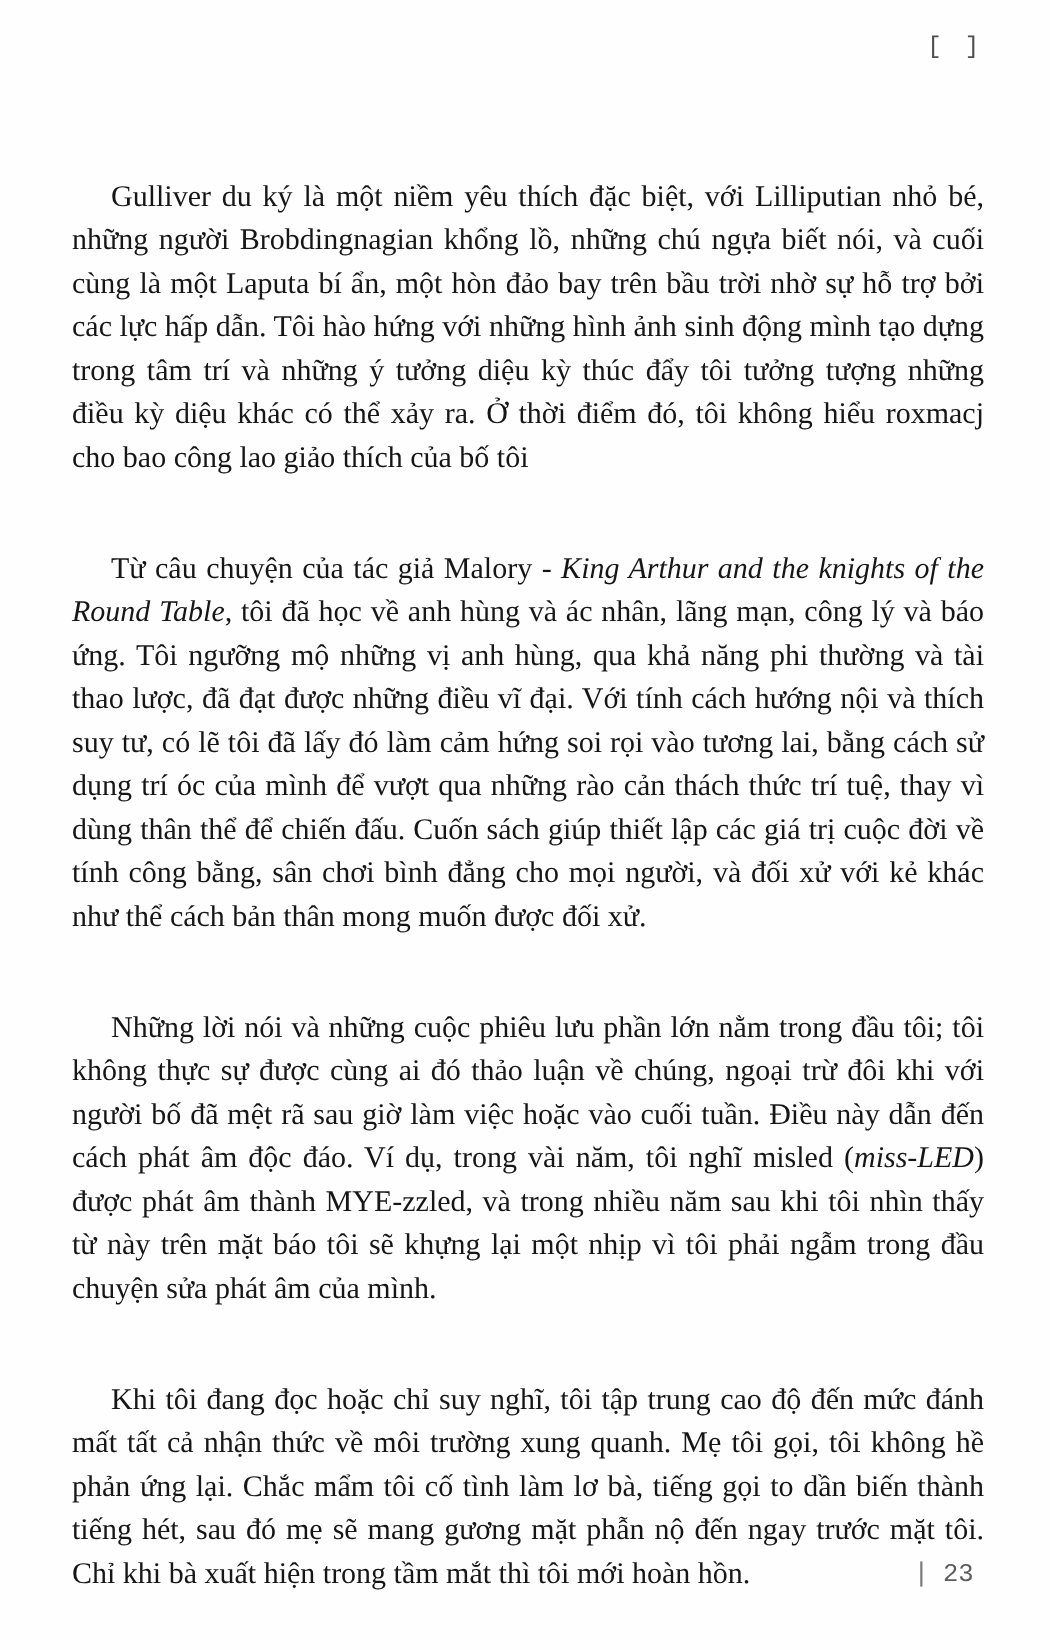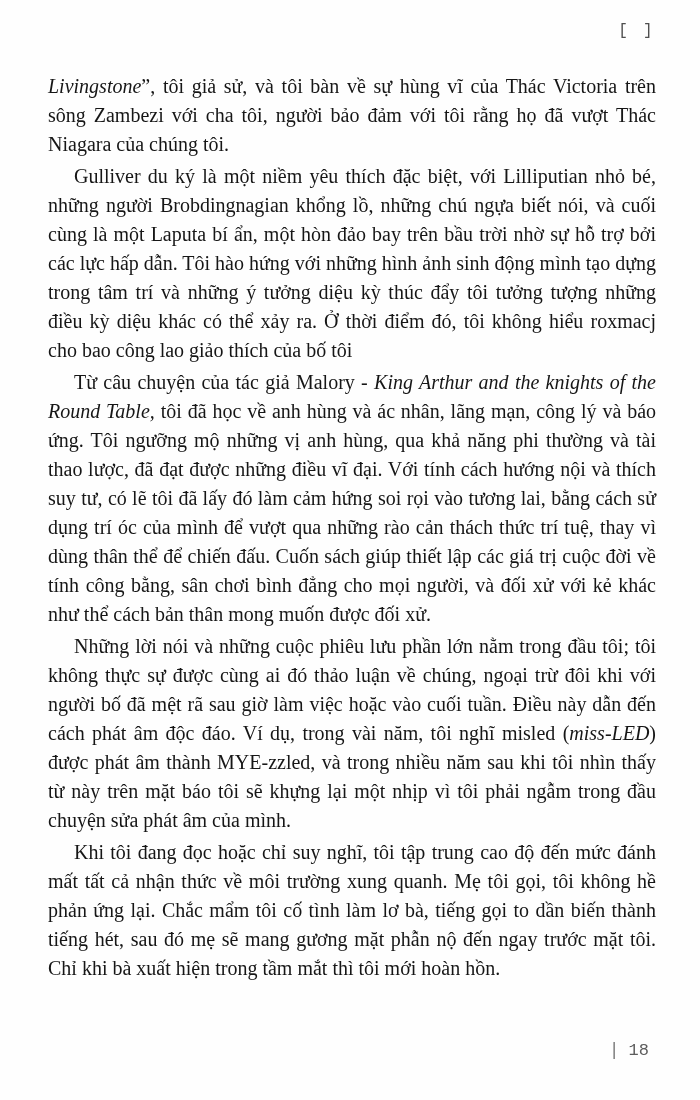--- a/index.html
+++ b/index.html
@@ -33,21 +33,21 @@
     position:absolute;
     left:48px;top:72px;
     width:608px;
     font-size:20px;
     line-height:29px;
     color:var(--body-text);
     text-align:justify;
   }
   .body-text p{margin:0;}
   .body-text p + p{margin-top:3px;}
-  .body-text p.indent{text-indent:26px;}
+  .body-text p.indent{text-indent:26px;margin-top:45px;}
   .italic{font-style:italic;}
   .page-footer{
     position:absolute;
     top:1040px;right:51px;
     display:flex;align-items:center;gap:9px;
     font-family:"Liberation Mono","DejaVu Sans Mono",monospace;
     font-size:17px;
     color:#5d5d5d;
   }
   .page-footer .sep{
@@ -60,25 +60,24 @@
 
 <div class="page">
 
   <div class="running-header">
     <span>[</span>
     <span>]</span>
   </div>
 
   <main class="body-text">
 
-  <p><span class="italic">Livingstone</span><span>”, tôi giả sử, và tôi bàn về sự hùng vĩ của Thác Victoria trên sông Zambezi với cha tôi, người bảo đảm với tôi rằng họ đã vượt Thác Niagara của chúng tôi.</span></p>
       <p class="indent"><span>Gulliver du ký là một niềm yêu thích đặc biệt, với Lilliputian nhỏ bé, những người Brobdingnagian khổng lồ, những chú ngựa biết nói, và cuối cùng là một Laputa bí ẩn, một hòn đảo bay trên bầu trời nhờ sự hỗ trợ bởi các lực hấp dẫn. Tôi hào hứng với những hình ảnh sinh động mình tạo dựng trong tâm trí và những ý tưởng diệu kỳ thúc đẩy tôi tưởng tượng những điều kỳ diệu khác có thể xảy ra. Ở thời điểm đó, tôi không hiểu roxmacj cho bao công lao giảo thích của bố tôi</span></p>
       <p class="indent"><span>Từ câu chuyện của tác giả Malory - </span><span class="italic">King Arthur and the knights of the Round Table,</span><span> tôi đã học về anh hùng và ác nhân, lãng mạn, công lý và báo ứng. Tôi ngưỡng mộ những vị anh hùng, qua khả năng phi thường và tài thao lược, đã đạt được những điều vĩ đại. Với tính cách hướng nội và thích suy tư, có lẽ tôi đã lấy đó làm cảm hứng soi rọi vào tương lai, bằng cách sử dụng trí óc của mình để vượt qua những rào cản thách thức trí tuệ, thay vì dùng thân thể để chiến đấu. Cuốn sách giúp thiết lập các giá trị cuộc đời về tính công bằng, sân chơi bình đẳng cho mọi người, và đối xử với kẻ khác như thể cách bản thân mong muốn được đối xử.</span></p>
       <p class="indent"><span>Những lời nói và những cuộc phiêu lưu phần lớn nằm trong đầu tôi; tôi không thực sự được cùng ai đó thảo luận về chúng, ngoại trừ đôi khi với người bố đã mệt rã sau giờ làm việc hoặc vào cuối tuần. Điều này dẫn đến cách phát âm độc đáo. Ví dụ, trong vài năm, tôi nghĩ misled (</span><span class="italic">miss-LED</span><span>) được phát âm thành MYE-zzled, và trong nhiều năm sau khi tôi nhìn thấy từ này trên mặt báo tôi sẽ khựng lại một nhịp vì tôi phải ngẫm trong đầu chuyện sửa phát âm của mình.</span></p>
       <p class="indent"><span>Khi tôi đang đọc hoặc chỉ suy nghĩ, tôi tập trung cao độ đến mức đánh mất tất cả nhận thức về môi trường xung quanh. Mẹ tôi gọi, tôi không hề phản ứng lại. Chắc mẩm tôi cố tình làm lơ bà, tiếng gọi to dần biến thành tiếng hét, sau đó mẹ sẽ mang gương mặt phẫn nộ đến ngay trước mặt tôi. Chỉ khi bà xuất hiện trong tầm mắt thì tôi mới hoàn hồn.</span></p>
     </main>
 
   <div class="page-footer">
     <span class="sep">|</span>
-    <span>18</span>
+    <span>23</span>
   </div>
 
 </div>
 
 </body></html>

